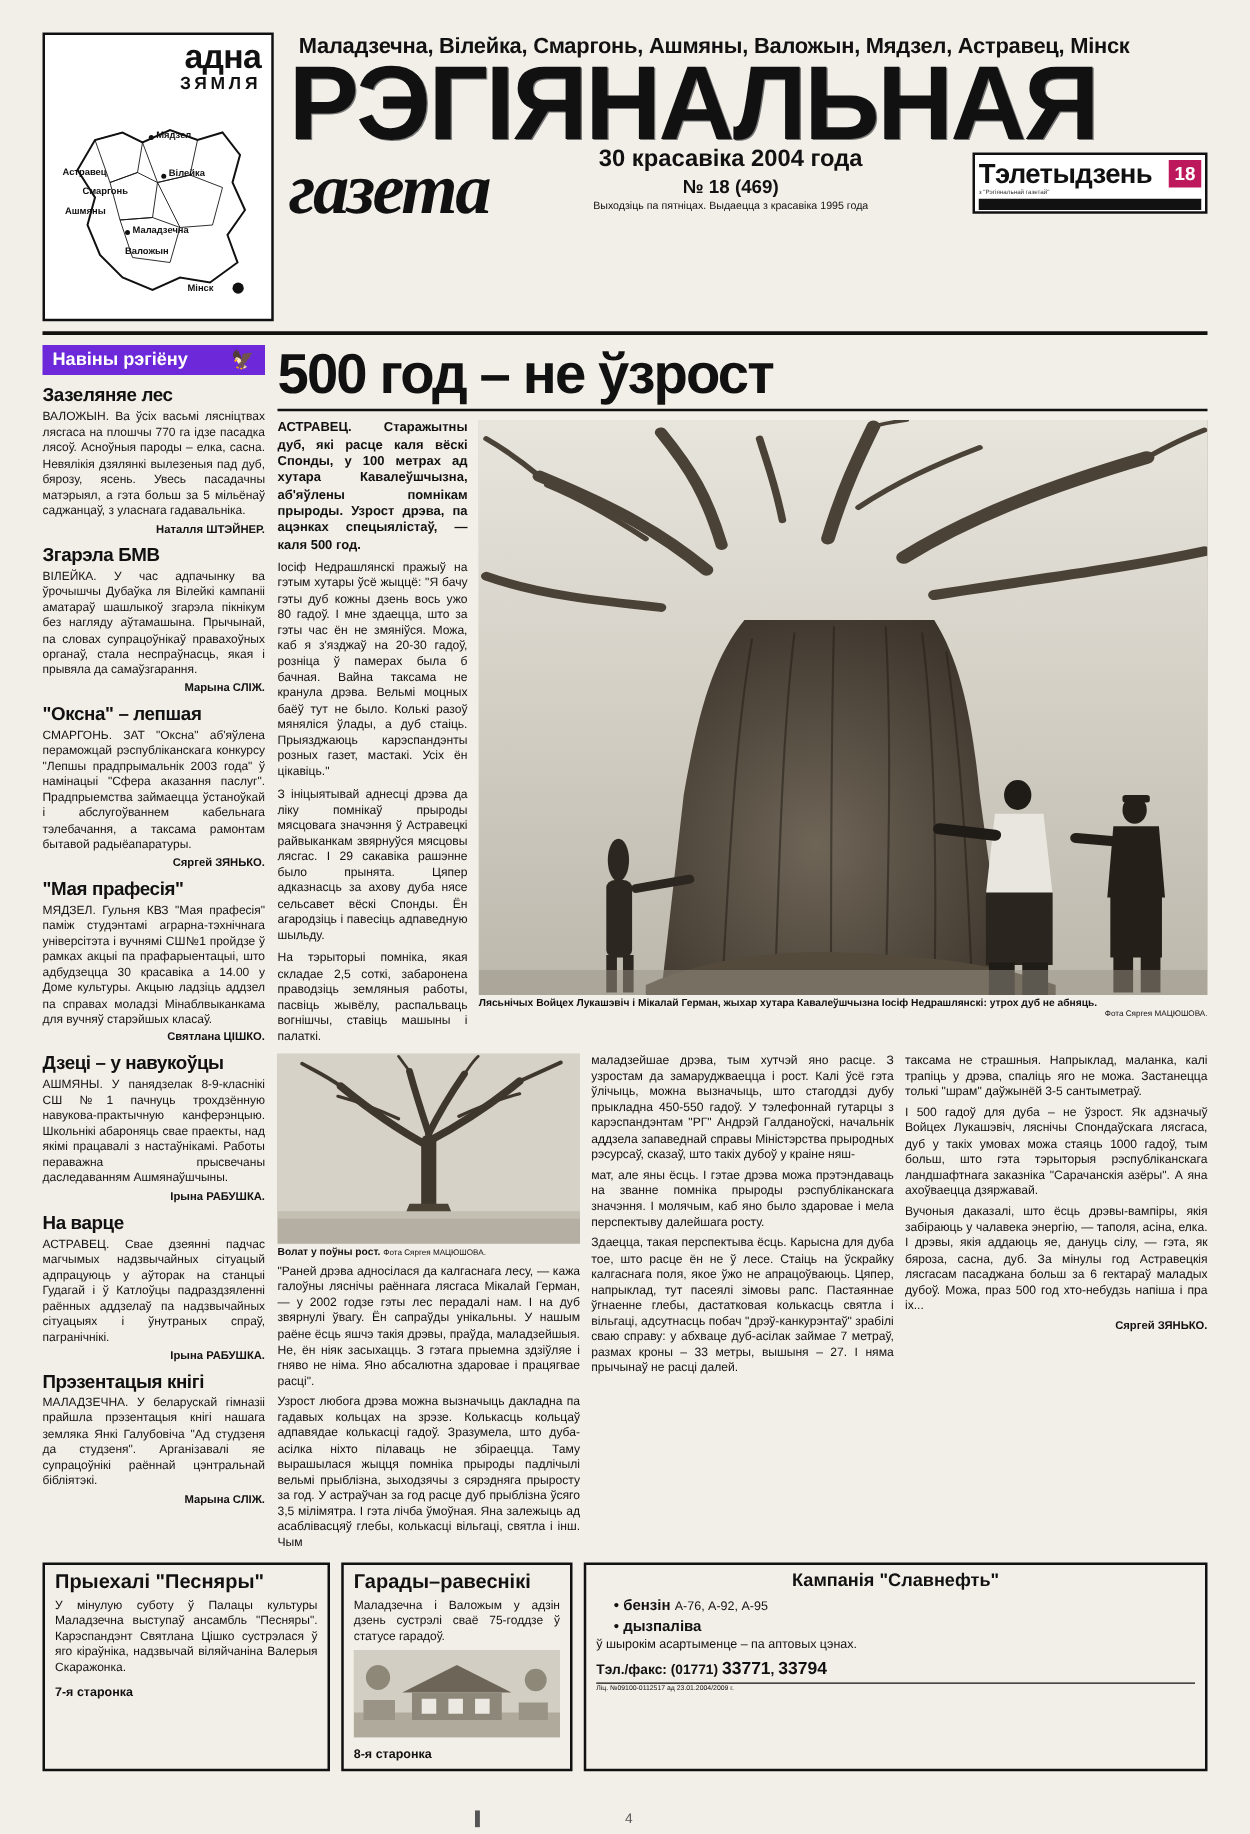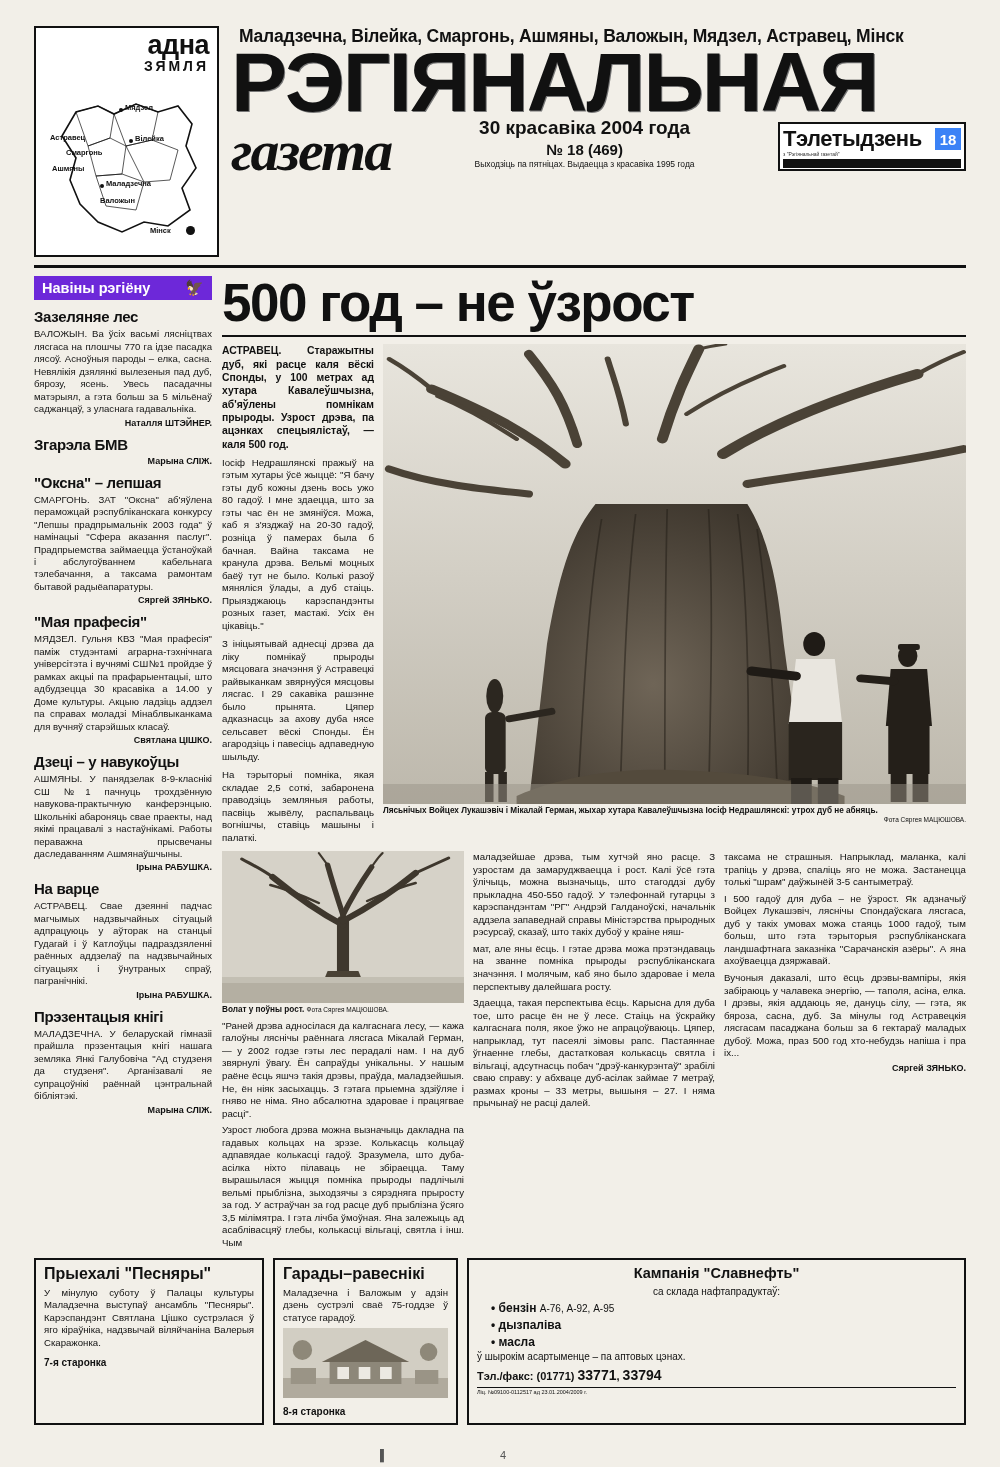--- a/index.html
+++ b/index.html
@@ -62,21 +62,21 @@
   .issue .date { font-size:19px; font-weight:bold; text-align:center; }
   .issue .num { font-size:15px; font-weight:bold; text-align:center; margin-top:2px;}
   .issue .foot { font-size:8.5px; text-align:center; margin-top:1px; }
   .tv-box {
     width:188px; border:2px solid #111; box-sizing:border-box;
     background:#fff; padding:2px 3px 1px 3px; margin-bottom:4px;
   }
   .tv-title-row { display:flex; align-items:center; gap:3px; }
   .tv-title { font-size:22px; font-weight:bold; letter-spacing:-0.5px; flex:1; }
   .tv-18 {
-    width:26px; height:22px; background:#3b82f6; color:#fff; font-size:15px;
+    width:26px; height:22px; background:#be185d; color:#fff; font-size:15px;
     font-weight:bold; display:flex; align-items:center; justify-content:center;
   }
   .tv-sub { font-size:5px; line-height:1.15; color:#333; }
   .tv-bar { height:9px; background:#111; margin-top:1px; }
 
   .rule-thick { border-top:3px solid #111; margin:8px 0 0 0; }
 
   
   .content { display:flex; gap:10px; margin-top:8px; }
   .col-left { width:178px; flex:none; }
@@ -94,21 +94,21 @@
   }
   .side-body {
     font-size:9.6px; line-height:1.30; text-align:justify; color:#141414;
   }
   .side-sign {
     font-size:9px; font-weight:bold; text-align:right; margin-top:2px;
   }
 
   
   .headline {
-    font-size:53px; font-weight:bold; letter-spacing:-1.5px;
+    font-size:45px; font-weight:bold; letter-spacing:-1.5px;
     line-height:1; margin:0 0 6px 0;
   }
   .hl-rule { border-top:2px solid #111; margin-bottom:7px; }
 
   .lead-row { display:flex; gap:9px; }
   .lead-col { width:152px; flex:none; }
   .lead-bold {
     font-size:10.4px; font-weight:bold; line-height:1.28; text-align:justify;
   }
   .lead-text {
@@ -222,20 +222,21 @@
         <span class="bird">🦅</span>
       </div>
 
       <div class="side-item">
         <div class="side-title">Зазеляняе лес</div>
         <div class="side-body">ВАЛОЖЫН. Ва ўсіх васьмі лясніцтвах лясгаса на плошчы 770 га ідзе пасадка лясоў. Асноўныя пароды – елка, сасна. Невялікія дзялянкі вылезеныя пад дуб, бярозу, ясень. Увесь пасадачны матэрыял, а гэта больш за 5 мільёнаў саджанцаў, з уласнага гадавальніка.</div>
         <div class="side-sign">Наталля ШТЭЙНЕР.</div>
       </div>
       <div class="side-item">
         <div class="side-title">Згарэла БМВ</div>
+        <div class="side-body">ВІЛЕЙКА. У час адпачынку ва ўрочышчы Дубаўка ля Вілейкі кампаніі аматараў шашлыкоў згарэла пікнікум без нагляду аўтамашына. Прычынай, па словах супрацоўнікаў правахоўных органаў, стала неспраўнасць, якая і прывяла да самаўзгарання.</div>
         <div class="side-sign">Марына СЛІЖ.</div>
       </div>
       <div class="side-item">
         <div class="side-title">"Оксна" – лепшая</div>
         <div class="side-body">СМАРГОНЬ. ЗАТ "Оксна" аб'яўлена пераможцай рэспубліканскага конкурсу "Лепшы прадпрымальнік 2003 года" ў намінацыі "Сфера аказання паслуг". Прадпрыемства займаецца ўстаноўкай і абслугоўваннем кабельнага тэлебачання, а таксама рамонтам бытавой радыёапаратуры.</div>
         <div class="side-sign">Сяргей ЗЯНЬКО.</div>
       </div>
       <div class="side-item">
         <div class="side-title">"Мая прафесія"</div>
         <div class="side-body">МЯДЗЕЛ. Гульня КВЗ "Мая прафесія" паміж студэнтамі аграрна-тэхнічнага універсітэта і вучнямі СШ№1 пройдзе ў рамках акцыі па прафарыентацыі, што адбудзецца 30 красавіка а 14.00 у Доме культуры. Акцыю ладзіць аддзел па справах моладзі Мінаблвыканкама для вучняў старэйшых класаў.</div>
@@ -410,30 +411,26 @@
           <rect x="136" y="42" width="24" height="14" fill="#9a9486"></rect>
           <circle cx="20" cy="22" r="10" fill="#8e8879"></circle>
           <circle cx="150" cy="24" r="9" fill="#8e8879"></circle>
         </svg>
       </div>
       <div class="page-ref">8-я старонка</div>
     </div>
 
     <div class="bbox b3">
       <h3>Кампанія "Славнефть"</h3>
-      <div class="ctr">са склада нафтапрадуктаў:</div>
       <div class="fuel">
         • <span>бензін</span>
         <span class="n">А-76, А-92, А-95</span>
       </div>
       <div class="fuel">
         • <span>дызпаліва</span>
-      </div>
-      <div class="fuel">
-        • <span>масла</span>
       </div>
       <div style="font-size:10px; margin-top:2px;">ў шырокім асартыменце – па аптовых цэнах.</div>
       <div class="tel">
         <span>Тэл./факс: (01771)</span>
         <b>33771</b>,
         <b>33794</b>
       </div>
       <div class="lic">Ліц. №09100-0112517 ад 23.01.2004/2009 г.</div>
     </div>
   </div>

